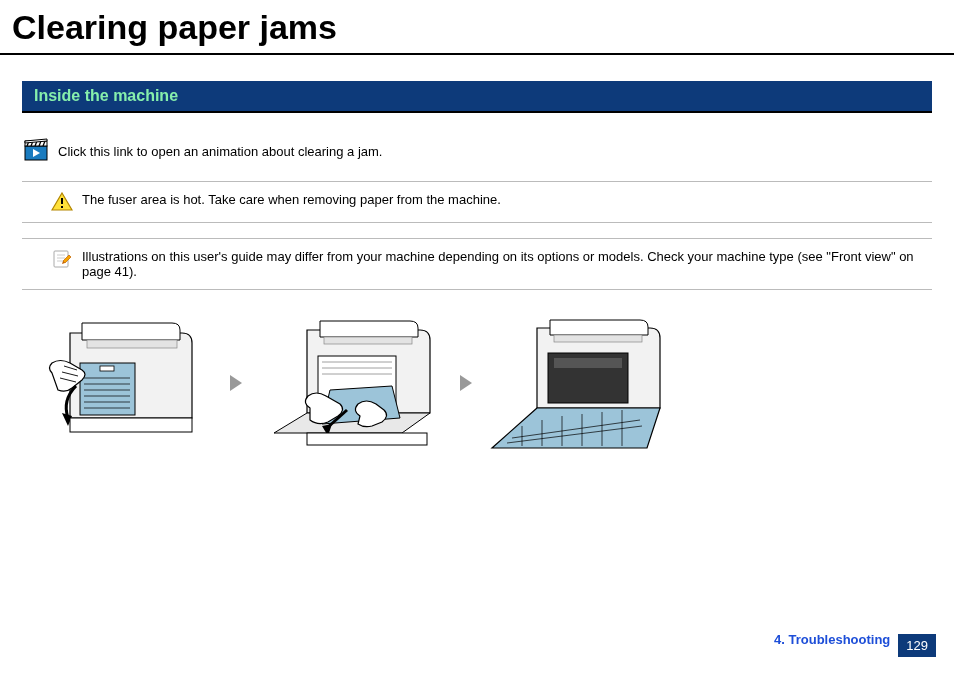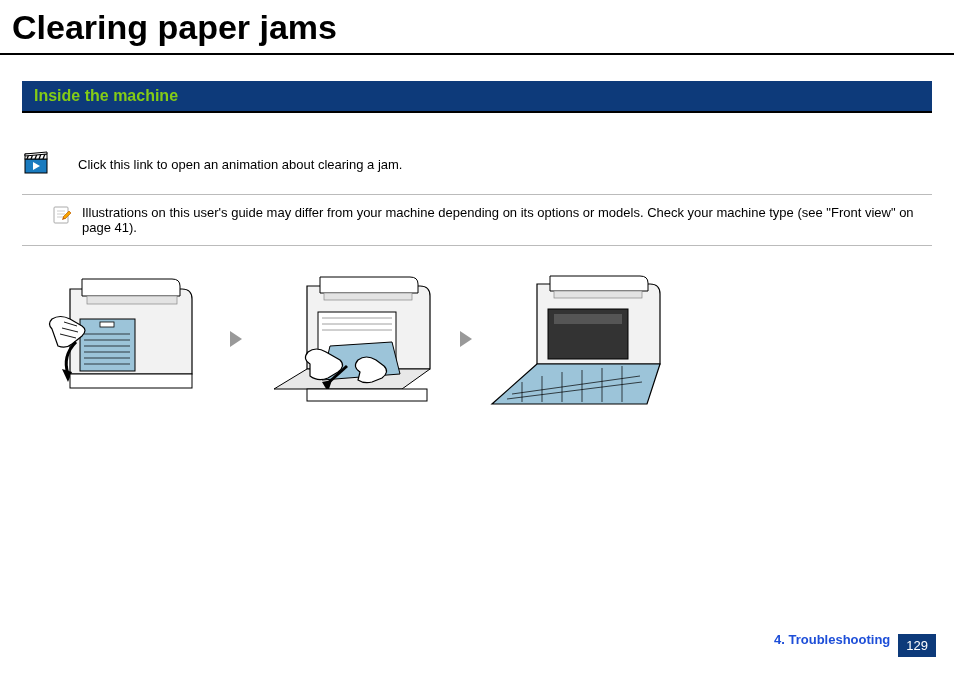--- a/index.html
+++ b/index.html
@@ -16,32 +16,31 @@
     font-size: 34px;
     font-weight: bold;
     padding: 8px 0 6px 12px;
     border-bottom: 2px solid #000;
   }
   .content {
     padding: 26px 22px 0 22px;
   }
   .section-header {
     background: #0d3a7a;
-    color: #84cc16;
+    color: #86efac;
     font-weight: bold;
     font-size: 16px;
     padding: 6px 12px;
     border-bottom: 2px solid #000;
   }
   .link-row {
     display: flex;
     align-items: center;
-    margin-top: 37px;
+    margin-top: 24px;
     font-size: 13px;
-    gap: 20px;
   }
   .clapper-icon {
     margin-right: 6px;
   }
   .callout-box {
     border-top: 1px solid #bbb;
     border-bottom: 1px solid #bbb;
     margin-top: 15px;
     padding: 10px 10px 10px 28px;
     display: flex;
@@ -117,20 +116,30 @@
         <line x1="11" y1="4" x2="9" y2="9" stroke="#000" stroke-width="1.3"></line>
         <line x1="15" y1="4" x2="13" y2="9" stroke="#000" stroke-width="1.3"></line>
         <line x1="19" y1="4" x2="17" y2="9" stroke="#000" stroke-width="1.3"></line>
         <line x1="23" y1="4" x2="21" y2="9" stroke="#000" stroke-width="1.3"></line>
         <polygon points="3,4 25,2 25,4 3,6" fill="#fff" stroke="#000" stroke-width="1"></polygon>
       </svg>
     </span>
     <span>Click this link to open an animation about clearing a jam.</span>
   </div>
 
+  <div class="callout-box">
+    <span class="icon-slot">
+      <svg width="22" height="20" viewBox="0 0 22 20">
+        <polygon points="11,1 21,18 1,18" fill="#ffe13a" stroke="#b38600" stroke-width="1.2"></polygon>
+        <rect x="10" y="6" width="2" height="6" fill="#000"></rect>
+        <rect x="10" y="14" width="2" height="2" fill="#000"></rect>
+      </svg>
+    </span>
+    <span class="text-slot">The fuser area is hot. Take care when removing paper from the machine.</span>
+  </div>
 
   <div class="callout-box">
     <span class="icon-slot">
       <svg width="22" height="20" viewBox="0 0 22 20">
         <rect x="3" y="2" width="14" height="16" rx="1" fill="#fff" stroke="#aaa" stroke-width="1"></rect>
         <path d="M6 6 L14 6 M6 9 L14 9 M6 12 L12 12" stroke="#ccc" stroke-width="1"></path>
         <polygon points="14,14 20,8 18,6 12,12" fill="#f7a400" stroke="#c06000" stroke-width="0.7"></polygon>
         <polygon points="12,12 14,14 11,15" fill="#c06000"></polygon>
       </svg>
     </span>

